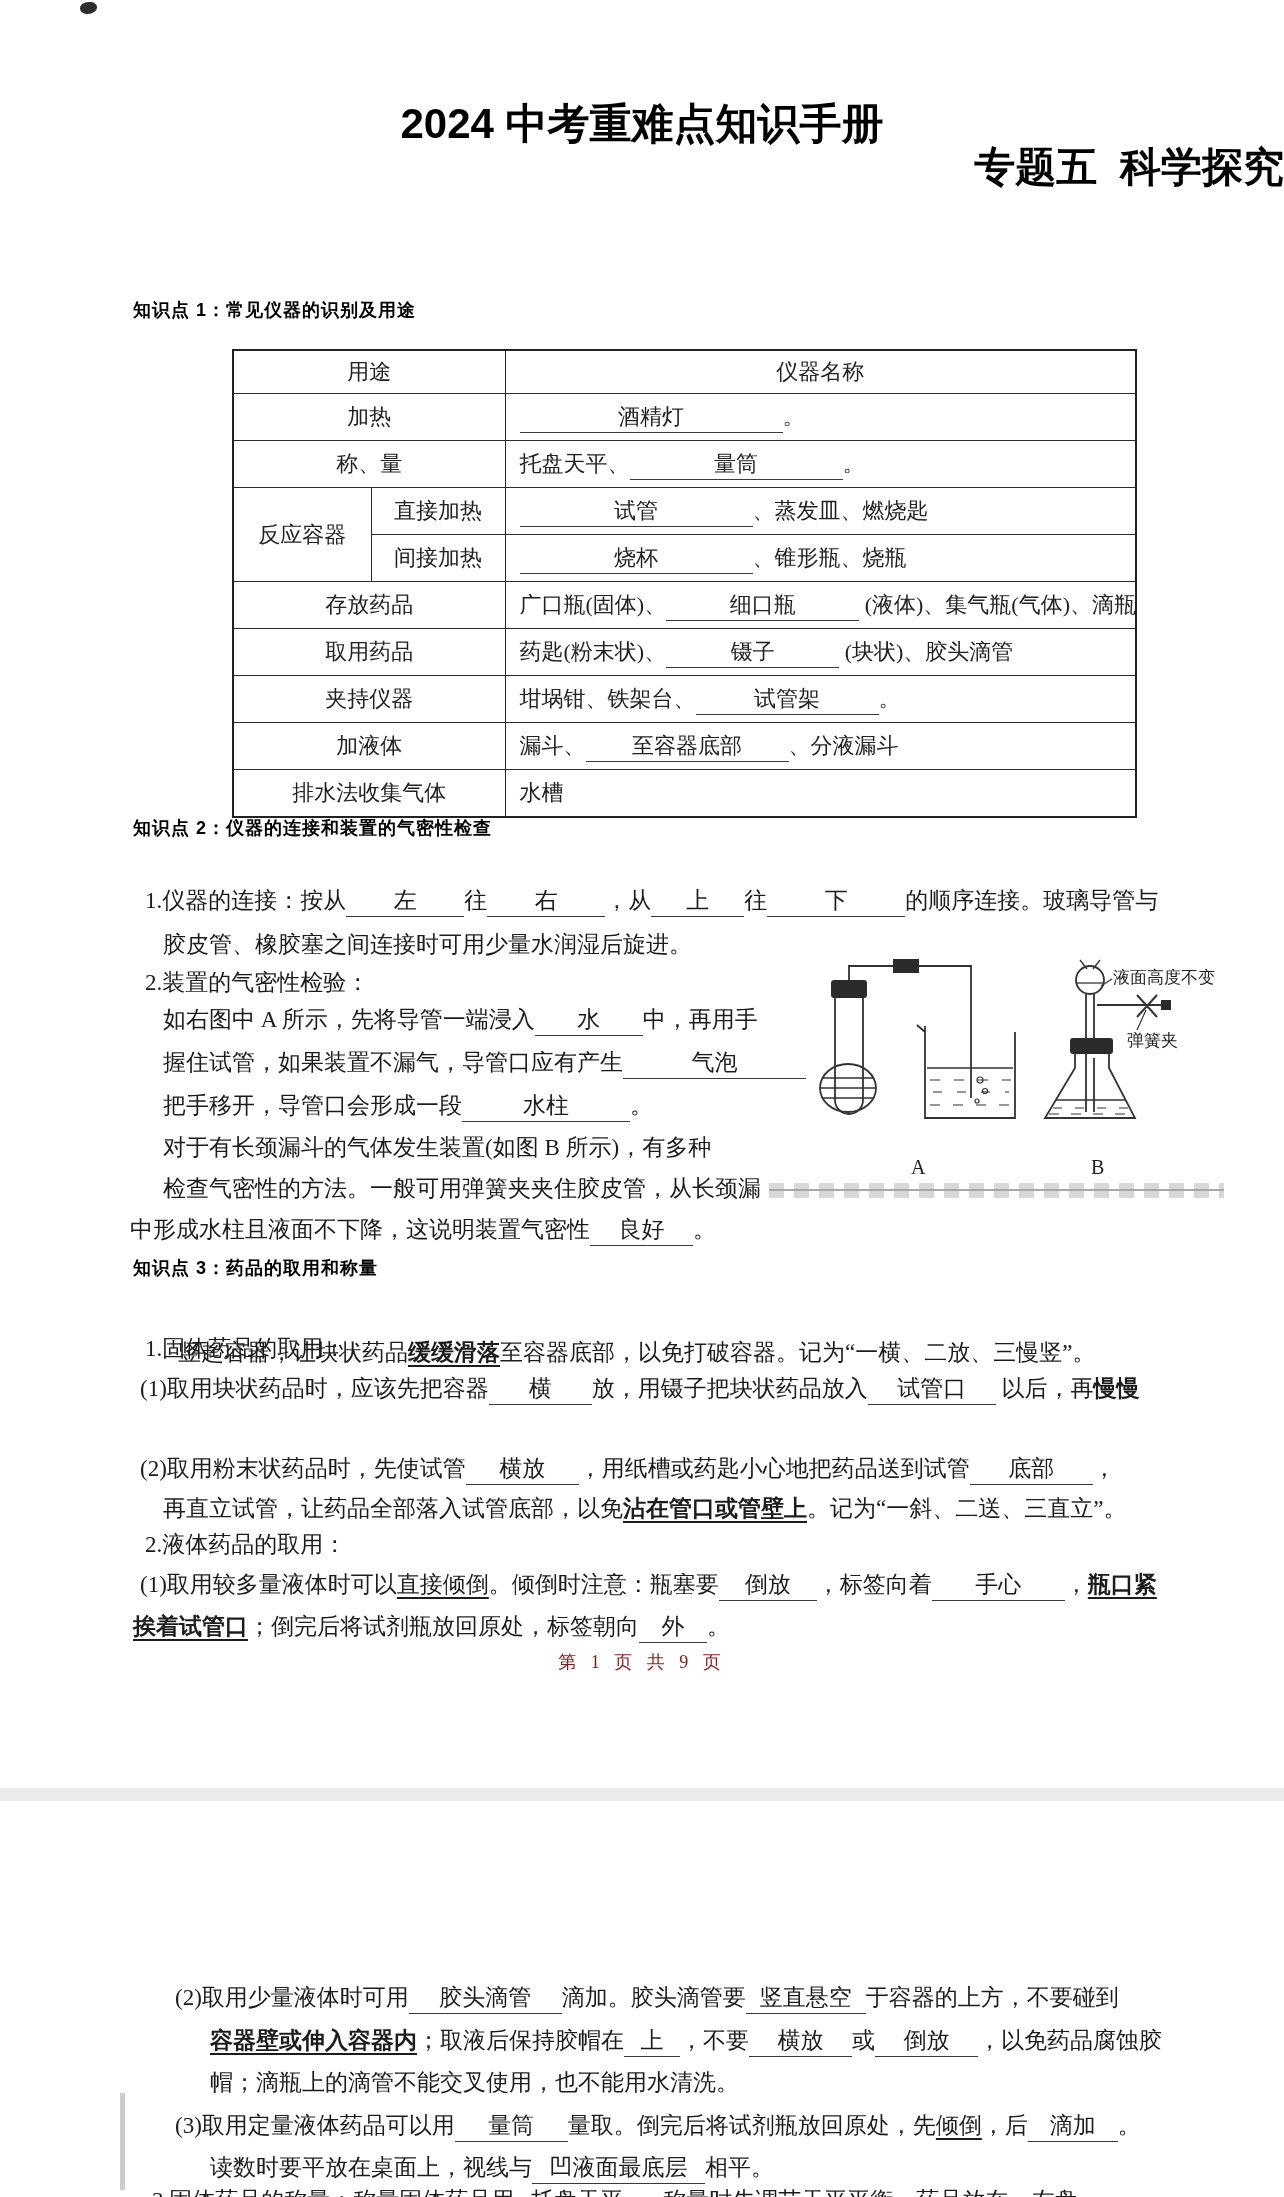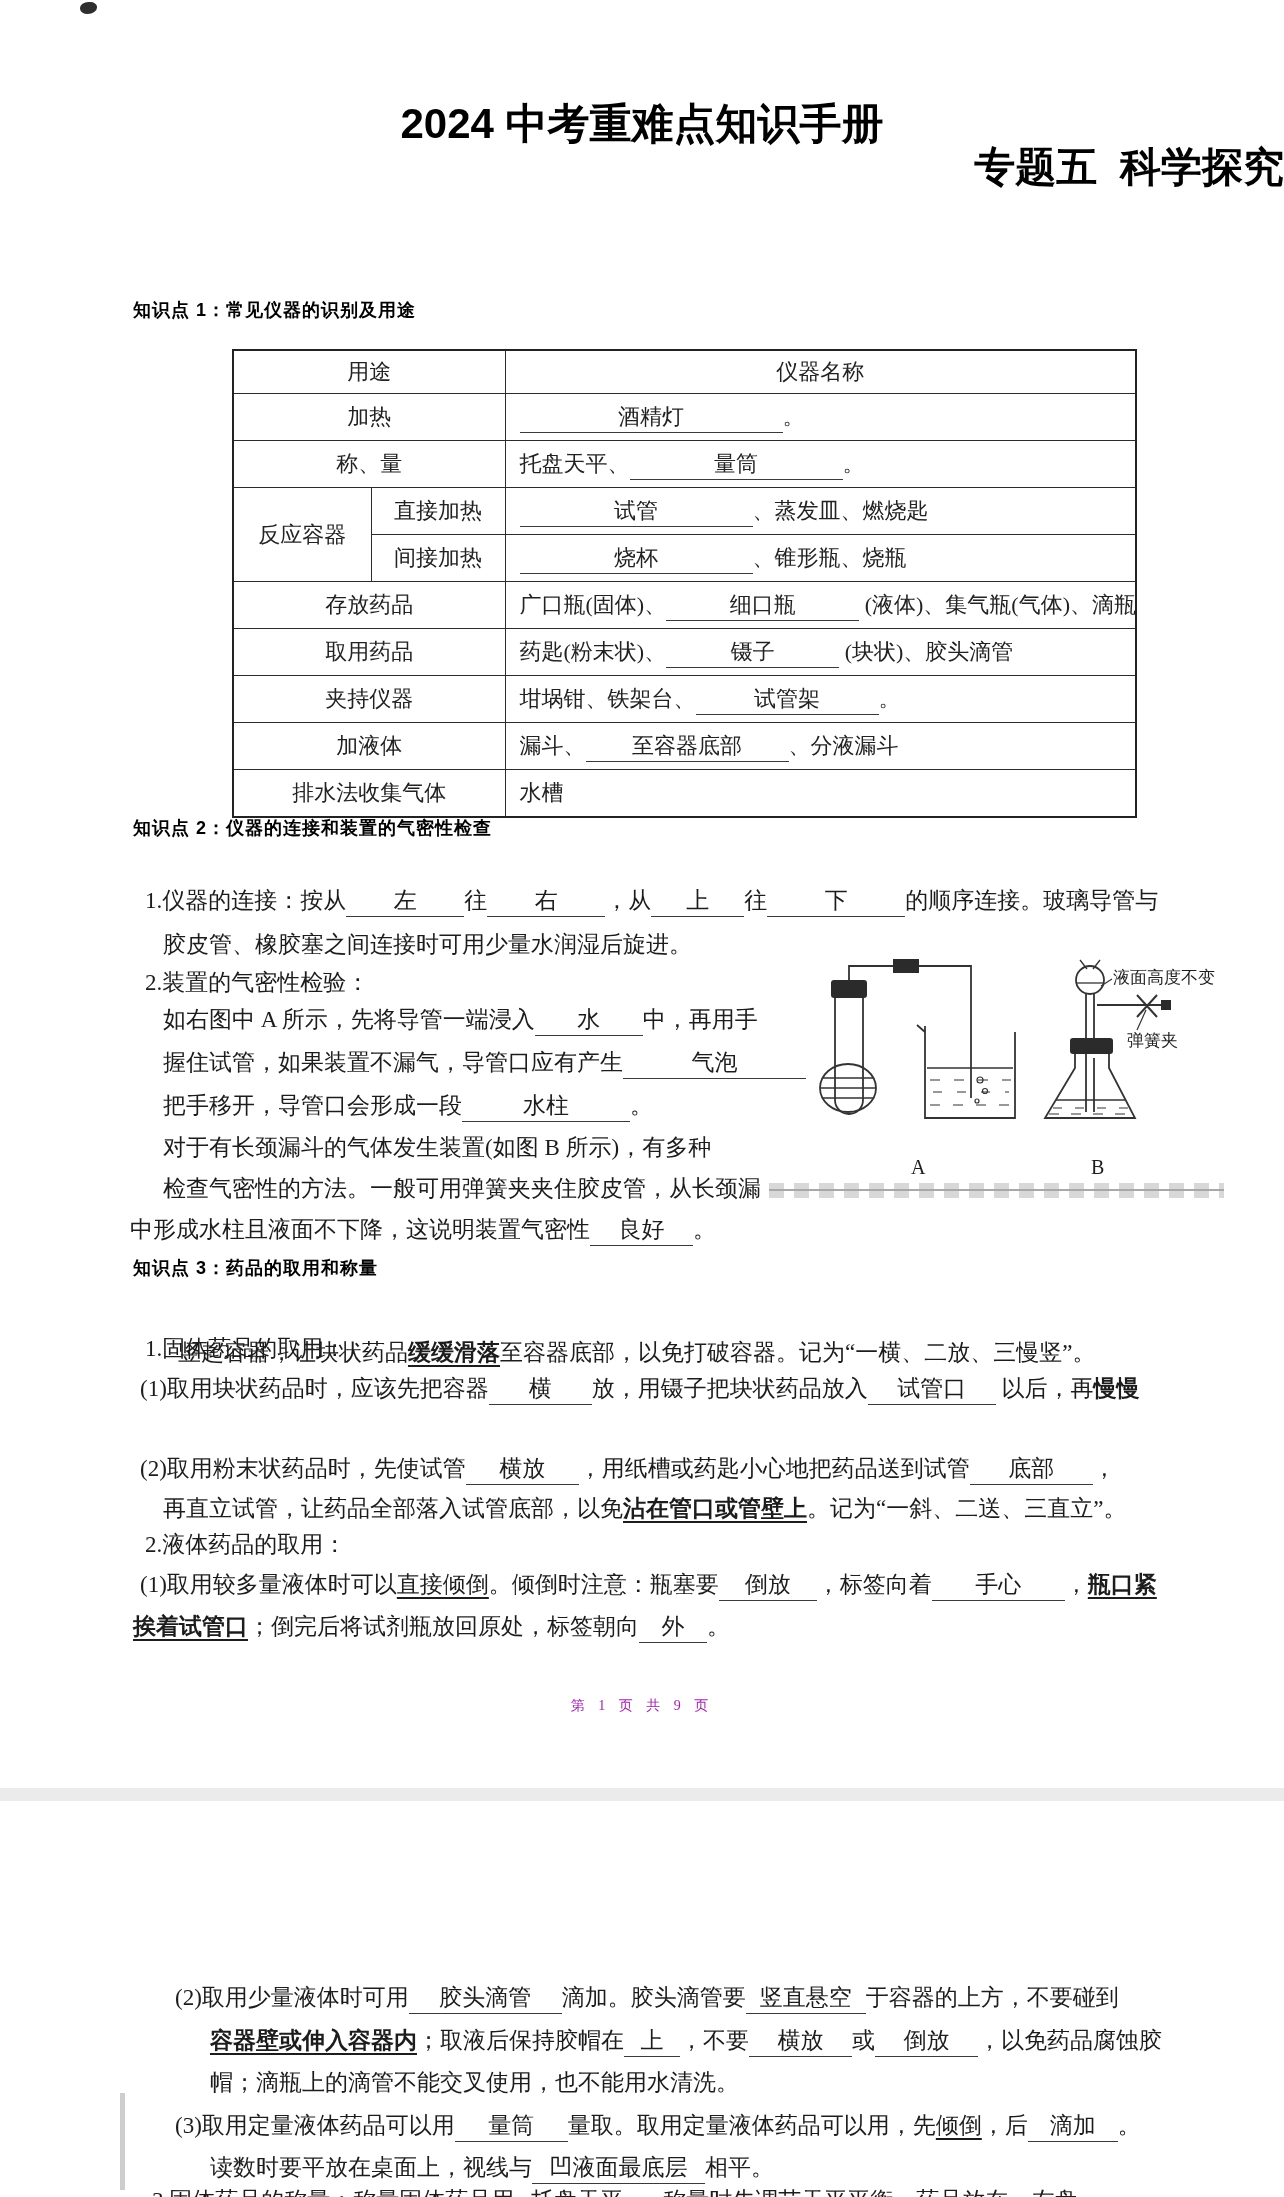--- a/index.html
+++ b/index.html
@@ -21,21 +21,21 @@
   .kp-table{position:absolute;left:232px;top:349px;width:903px;border-collapse:collapse;
             font-size:22px;color:#222;table-layout:fixed;border-radius:30px;}
   .kp-table td{border:1.6px solid #2b2b2b;height:44px;vertical-align:middle;overflow:hidden;}
   .kp-table tr.hdr td{height:40px;}
   .cell-c{text-align:center;}
   .cell-l{text-align:left;padding-left:14px;white-space:pre;}
   .kp-table{border:2px solid #222;}
   .smudge{display:inline-block;width:455px;height:15px;margin-left:8px;vertical-align:-2px;opacity:.75;
           background:linear-gradient(transparent 6px,#8b8b8b 6px,#8b8b8b 8px,transparent 8px),
                      repeating-linear-gradient(90deg,rgba(80,80,80,.30) 0 15px,rgba(0,0,0,0) 15px 25px);}
-  .footer{position:absolute;left:0;width:100%;text-align:center;top:1697px;font-size:14px;color:#a21caf;
+  .footer{position:absolute;left:0;width:100%;text-align:center;top:1650px;font-size:18px;color:#7f1d1d;
           letter-spacing:5px;white-space:pre;}
   .diagram{position:absolute;left:775px;top:950px;width:475px;height:230px;pointer-events:none;z-index:3;}
   .artifact-blob{position:absolute;left:80px;top:2px;width:17px;height:12px;background:#2e2e2e;border-radius:50% 40% 55% 45%;}
   .artifact-bar{position:absolute;left:120px;top:2093px;width:5px;height:97px;background:#cdcdcd;}
 </style>
 </head>
 <body>
 
 <div class="canvas">
 
@@ -162,17 +162,17 @@
   <div class="line" style="left:140px;top:1570px"><span class="run-n">(1)取用较多量液体时可以</span><span class="run-u">直接倾倒</span><span class="run-n">。倾倒时注意：瓶塞要</span><span class="run-blank" style="min-width: 90px;">倒放</span><span class="run-n">，标签向着</span><span class="run-blank" style="min-width: 125px;">手心</span><span class="run-n">，</span><span class="run-bu">瓶口紧</span></div>
   <div class="line" style="left:133px;top:1612px"><span class="run-bu">挨着试管口</span><span class="run-n">；倒完后将试剂瓶放回原处，标签朝向</span><span class="run-blank" style="min-width: 60px;">外</span><span class="run-n">。</span></div>
 
   <div class="footer">第 1 页 共 9 页</div>
 
   <div class="page-gap" style="top:1788px"></div>
 
   <div class="line" style="left:175px;top:1983px"><span class="run-n">(2)取用少量液体时可用</span><span class="run-blank" style="min-width: 145px;">胶头滴管</span><span class="run-n">滴加。胶头滴管要</span><span class="run-blank" style="min-width: 112px;">竖直悬空</span><span class="run-n">于容器的上方，不要碰到</span></div>
   <div class="line" style="left:210px;top:2068px"><span class="run-n">帽；滴瓶上的滴管不能交叉使用，也不能用水清洗。</span></div>
   <div class="line" style="left:210px;top:2026px"><span class="run-bu">容器壁或伸入容器内</span><span class="run-n">；取液后保持胶帽在</span><span class="run-blank" style="min-width: 48px;">上</span><span class="run-n">，不要</span><span class="run-blank" style="min-width: 95px;">横放</span><span class="run-n">或</span><span class="run-blank" style="min-width: 95px;">倒放</span><span class="run-n">，以免药品腐蚀胶</span></div>
-  <div class="line" style="left:175px;top:2111px"><span class="run-n">(3)取用定量液体药品可以用</span><span class="run-blank" style="min-width: 105px;">量筒</span><span class="run-n">量取。取用定量液体药品可以用，先</span><span class="run-u">倾倒</span><span class="run-n">，后</span><span class="run-blank" style="min-width: 82px;">滴加</span><span class="run-n">。</span></div>
+  <div class="line" style="left:175px;top:2111px"><span class="run-n">(3)取用定量液体药品可以用</span><span class="run-blank" style="min-width: 105px;">量筒</span><span class="run-n">量取。倒完后将试剂瓶放回原处，先</span><span class="run-u">倾倒</span><span class="run-n">，后</span><span class="run-blank" style="min-width: 82px;">滴加</span><span class="run-n">。</span></div>
   <div class="line" style="left:210px;top:2153px"><span class="run-n">读数时要平放在桌面上，视线与</span><span class="run-blank" style="min-width: 165px;">凹液面最底层</span><span class="run-n">相平。</span></div>
   <div class="line" style="left:152px;top:2186px"><span class="run-n">3.固体药品的称量：称量固体药品用</span><span class="run-blank" style="min-width: 118px;">托盘天平</span><span class="run-n">。称量时先调节天平平衡，药品放在</span><span class="run-blank" style="min-width: 85px;">左盘</span><span class="run-n">，</span></div>
 
 </div>
 
 </body></html>

